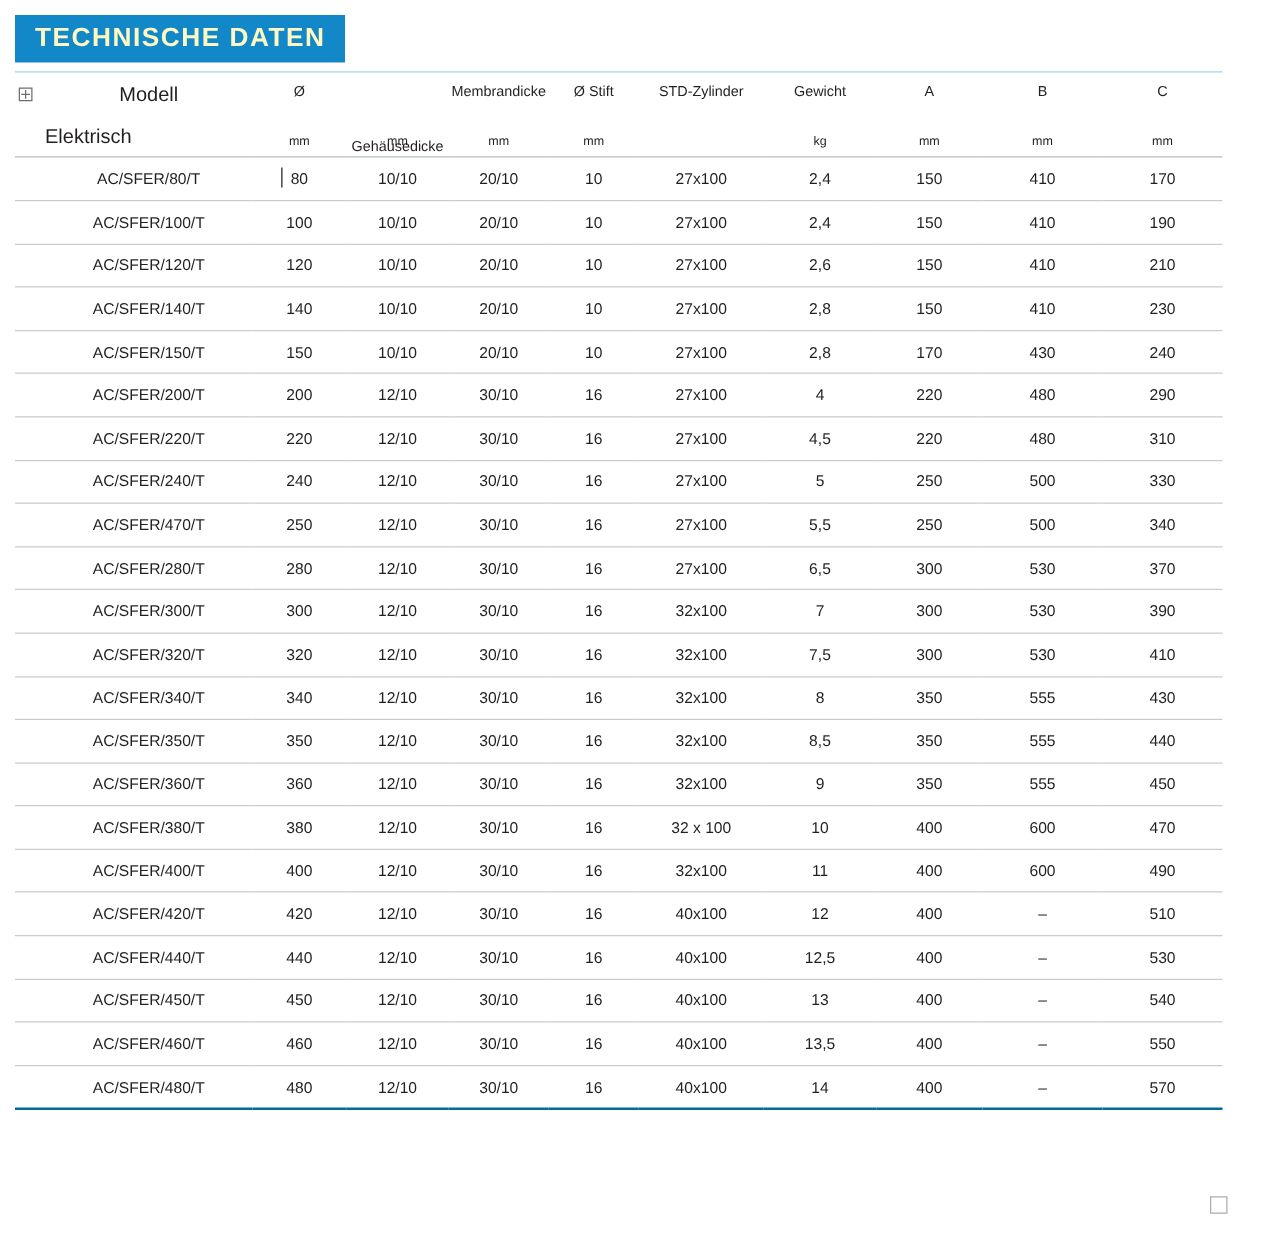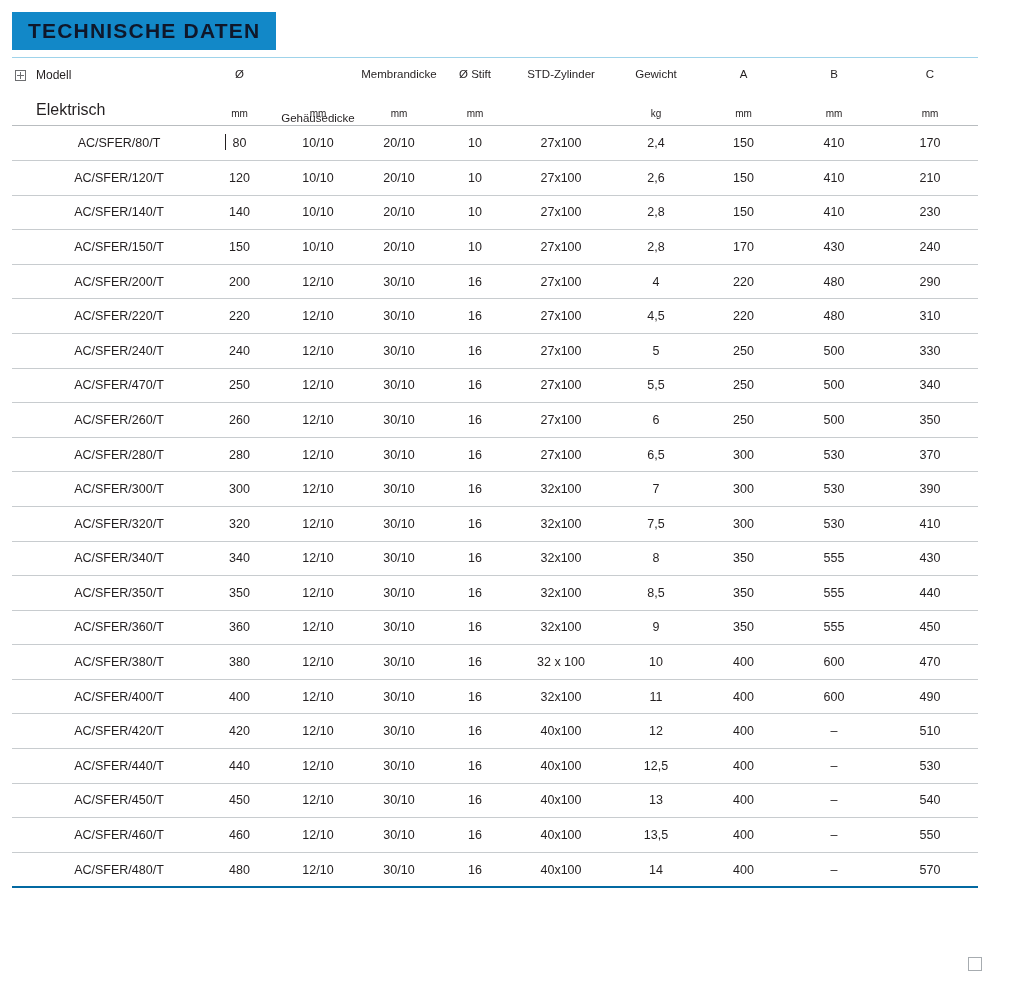--- a/index.html
+++ b/index.html
@@ -15,21 +15,21 @@
     position: relative;
     overflow: hidden;
   }
 
   
   .title-bar {
     position: absolute;
     left: 12px;
     top: 12px;
     background: #1288c8;
-    color: #0f172a;
+    color: #fef9c3;
     font-size: 21px;
     font-weight: bold;
     letter-spacing: 1.2px;
     padding: 8px 16px 9px 16px;
     line-height: 1;
   }
 
   
   .table-wrap {
     position: absolute;
@@ -77,21 +77,22 @@
 
   
   .hdr-model {
     text-align: left;
     padding-left: 24px !important;
     position: relative;
   }
   .hdr-model .l1 {
     display: block;
     padding-top: 8px;
-    font-size: 12px;
+    font-size: 16px;
+    text-align: center;
   }
   .hdr-model .l2 {
     display: block;
     position: absolute;
     left: 24px;
     bottom: 6px;
     font-size: 16px;
   }
   .expand-box {
     position: absolute;
@@ -240,20 +241,32 @@
           <td>10/10</td>
           <td>20/10</td>
           <td>10</td>
           <td>27x100</td>
           <td>2,4</td>
           <td>150</td>
           <td>410</td>
           <td>170</td>
         </tr>
         <tr>
+          <td class="model">AC/SFER/100/T</td>
+          <td>100</td>
+          <td>10/10</td>
+          <td>20/10</td>
+          <td>10</td>
+          <td>27x100</td>
+          <td>2,4</td>
+          <td>150</td>
+          <td>410</td>
+          <td>190</td>
+        </tr>
+        <tr>
           <td class="model">AC/SFER/120/T</td>
           <td>120</td>
           <td>10/10</td>
           <td>20/10</td>
           <td>10</td>
           <td>27x100</td>
           <td>2,6</td>
           <td>150</td>
           <td>410</td>
           <td>210</td>
@@ -324,32 +337,20 @@
           <td>12/10</td>
           <td>30/10</td>
           <td>16</td>
           <td>27x100</td>
           <td>5,5</td>
           <td>250</td>
           <td>500</td>
           <td>340</td>
         </tr>
         <tr>
-          <td class="model">AC/SFER/260/T</td>
-          <td>260</td>
-          <td>12/10</td>
-          <td>30/10</td>
-          <td>16</td>
-          <td>27x100</td>
-          <td>6</td>
-          <td>250</td>
-          <td>500</td>
-          <td>350</td>
-        </tr>
-        <tr>
           <td class="model">AC/SFER/280/T</td>
           <td>280</td>
           <td>12/10</td>
           <td>30/10</td>
           <td>16</td>
           <td>27x100</td>
           <td>6,5</td>
           <td>300</td>
           <td>530</td>
           <td>370</td>

